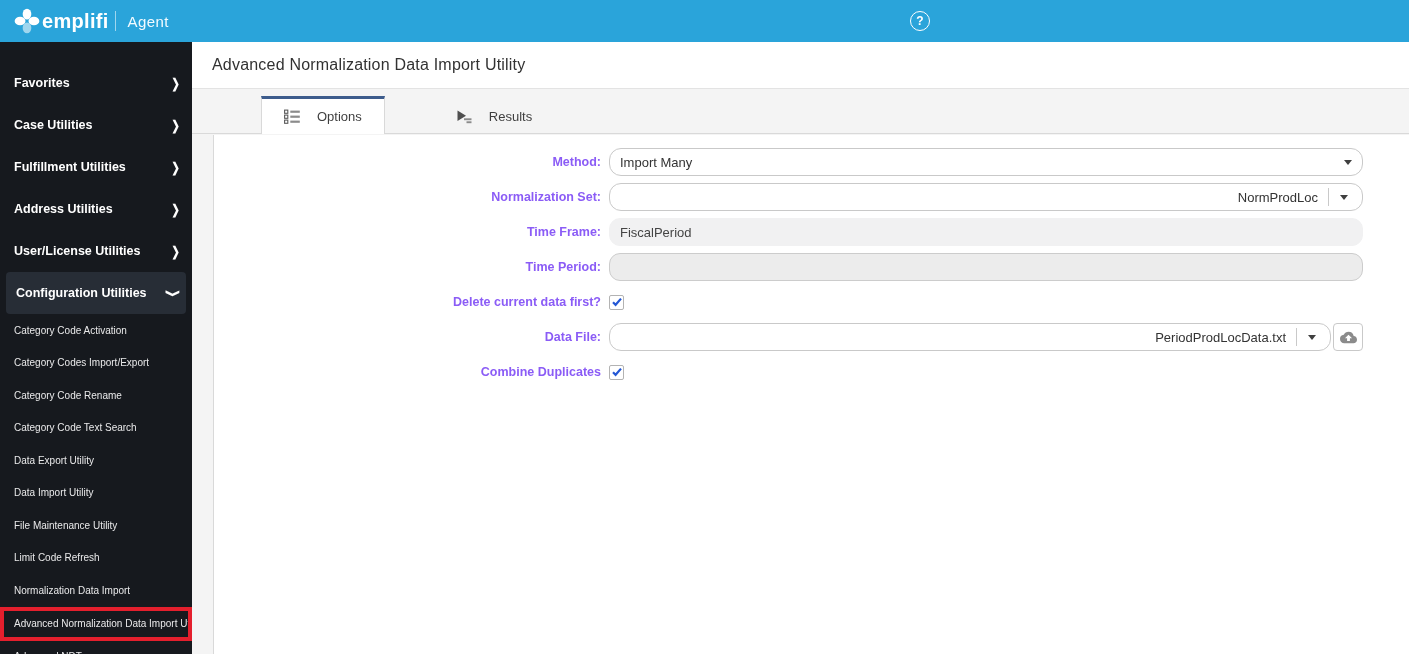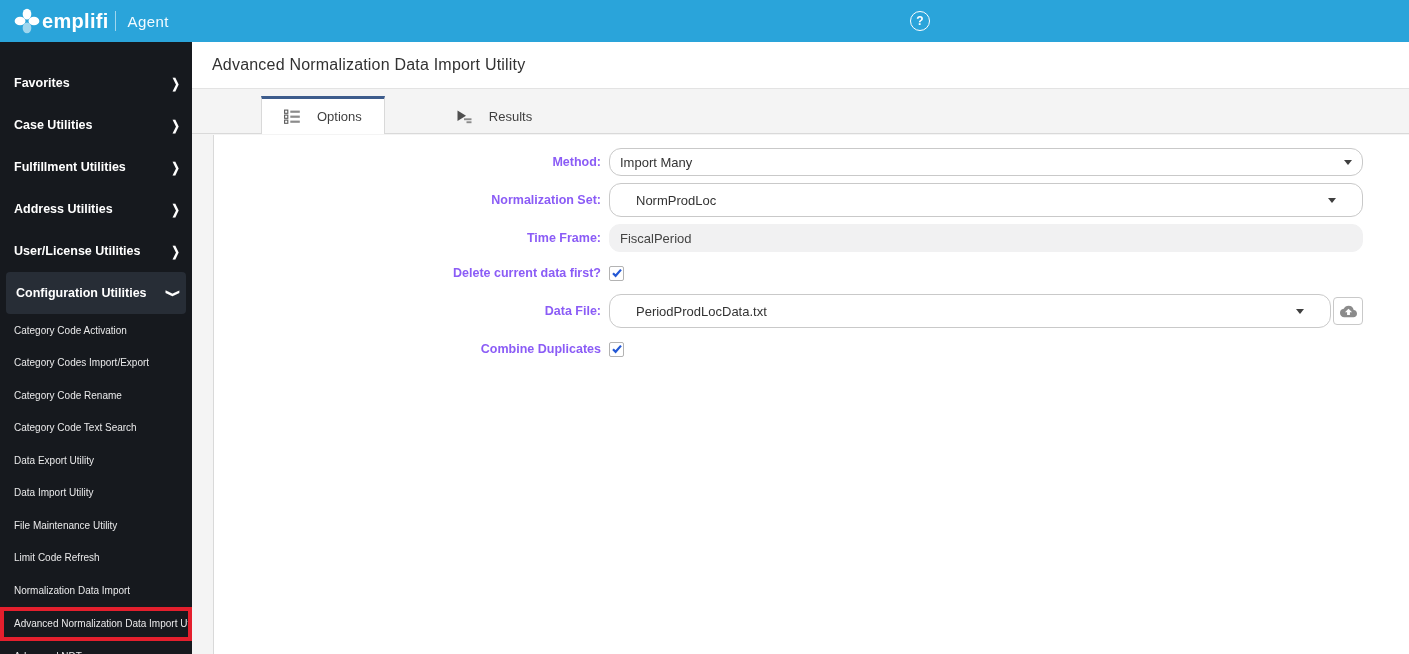--- a/index.html
+++ b/index.html
@@ -51,21 +51,21 @@
   
   .frow { display:flex; align-items:center; margin-bottom:7px; min-height:28px; }
   .flabel { width:387px; text-align:right; font-size:12.5px; font-weight:bold; color:#8b5cf6;
             padding-right:0; flex:none; }
   .fctrl { margin-left:8px; display:flex; align-items:center; }
 
   .select-like, .combo, .ro-field { height:28px; border-radius:12px; font-size:13px; color:#333;
             display:flex; align-items:center; }
   .select-like { width:754px; border:1px solid #c9c9c9; background:#fff; padding:0 10px;
                  justify-content:space-between; cursor:pointer; }
-  .combo { border:1px solid #c9c9c9; background:#fff; cursor:pointer; padding:16px; overflow:hidden; }
+  .combo { border:1px solid #c9c9c9; background:#fff; cursor:pointer; padding:4px; overflow:hidden;text-align:right; }
   .combo .combo-text { padding:0 10px; flex:1; }
   .combo .combo-arrow { width:30px; height:100%; border-left:1px solid #c9c9c9;
                         display:flex; align-items:center; justify-content:center; flex:none; }
   .caret { width:0; height:0; border-left:4.5px solid transparent; border-right:4.5px solid transparent;
            border-top:5.5px solid #3f3f3f; }
   .ro-field { width:754px; padding:0 10px; border-radius:11px; }
   .ro-plain { background:#f1f1f2; border:1px solid #f1f1f2; color:#444; }
   .ro-boxed { background:#ececec; border:1px solid #cccccc; }
 
   .checkbox { width:15px; height:15px; border:1px solid #b3b3b3; border-radius:2px; background:#fff;
@@ -183,20 +183,26 @@
       </div>
     </div>
 
     <div class="frow">
       <div class="flabel">Time Frame:</div>
       <div class="fctrl">
         <div class="ro-field ro-plain">FiscalPeriod</div>
       </div>
     </div>
 
+    <div class="frow">
+      <div class="flabel">Time Period:</div>
+      <div class="fctrl">
+        <div class="ro-field ro-boxed"></div>
+      </div>
+    </div>
 
     <div class="frow">
       <div class="flabel">Delete current data first?</div>
       <div class="fctrl">
         <span class="checkbox checked" id="cb-delete">
           <svg width="12" height="12" viewBox="0 0 12 12">
             <path d="M2 6.2 L4.6 8.8 L10 2.6" fill="none" stroke="#2458d5" stroke-width="2.2"></path>
           </svg>
         </span>
       </div>

